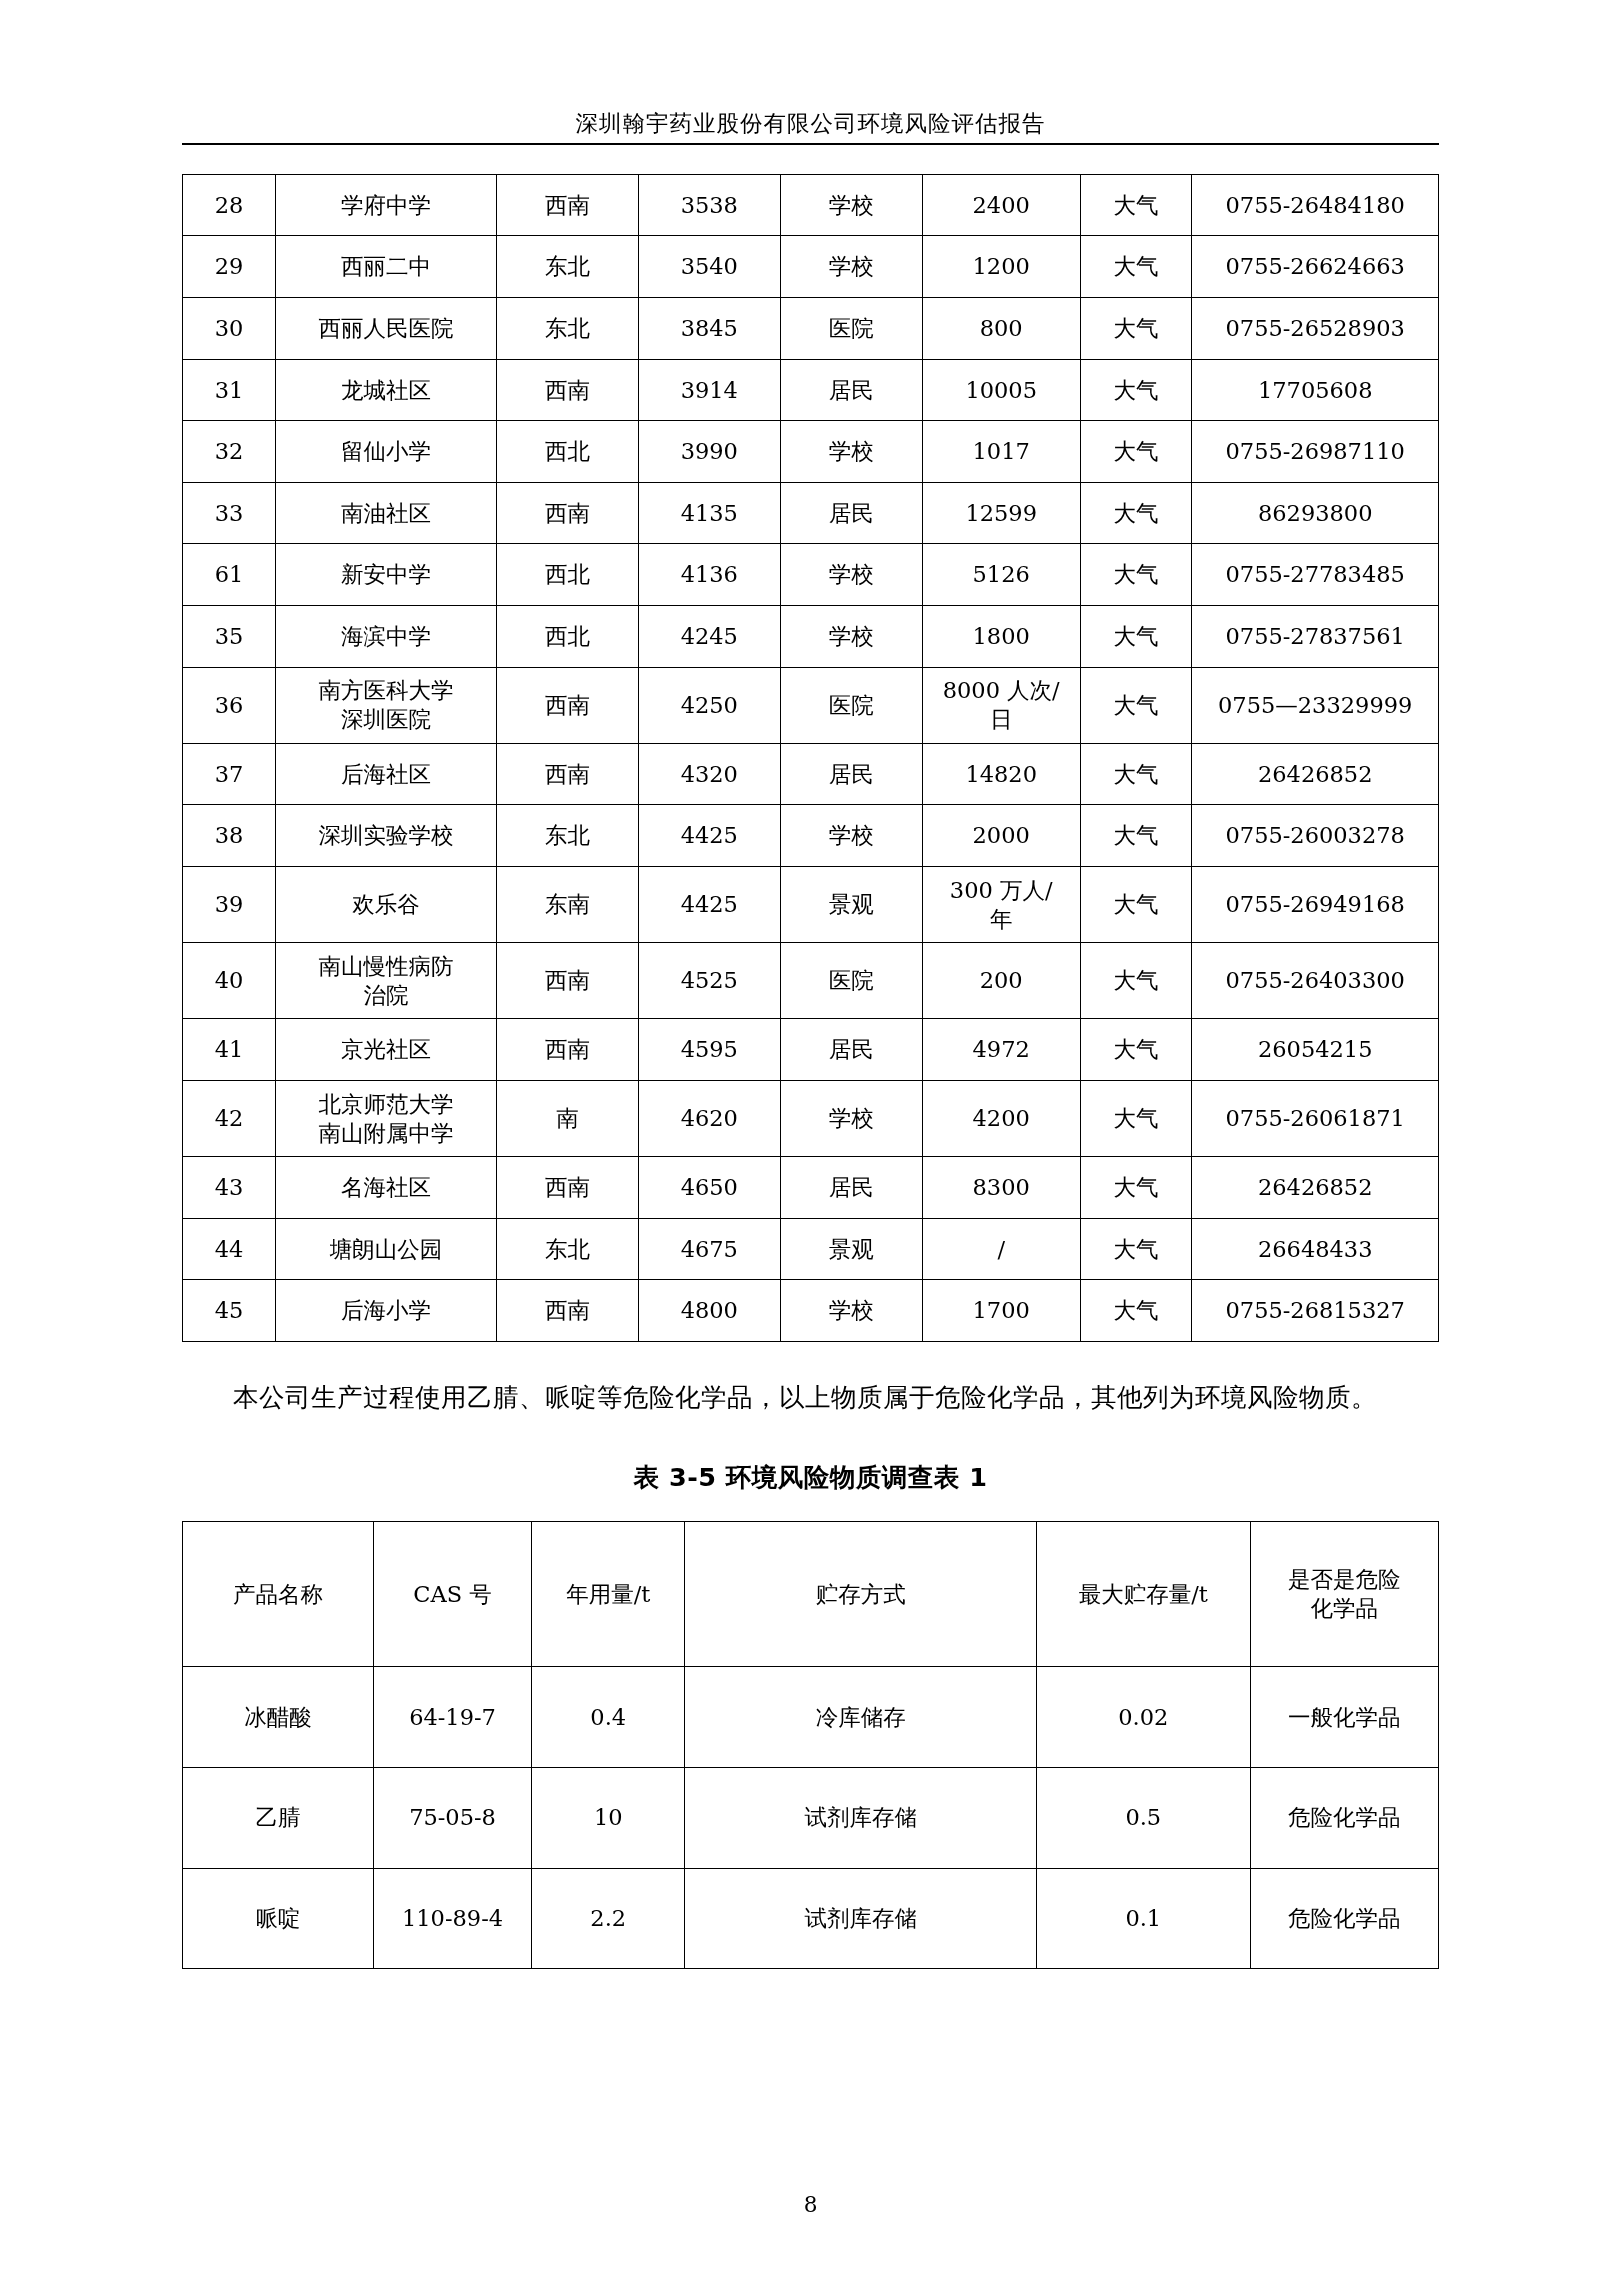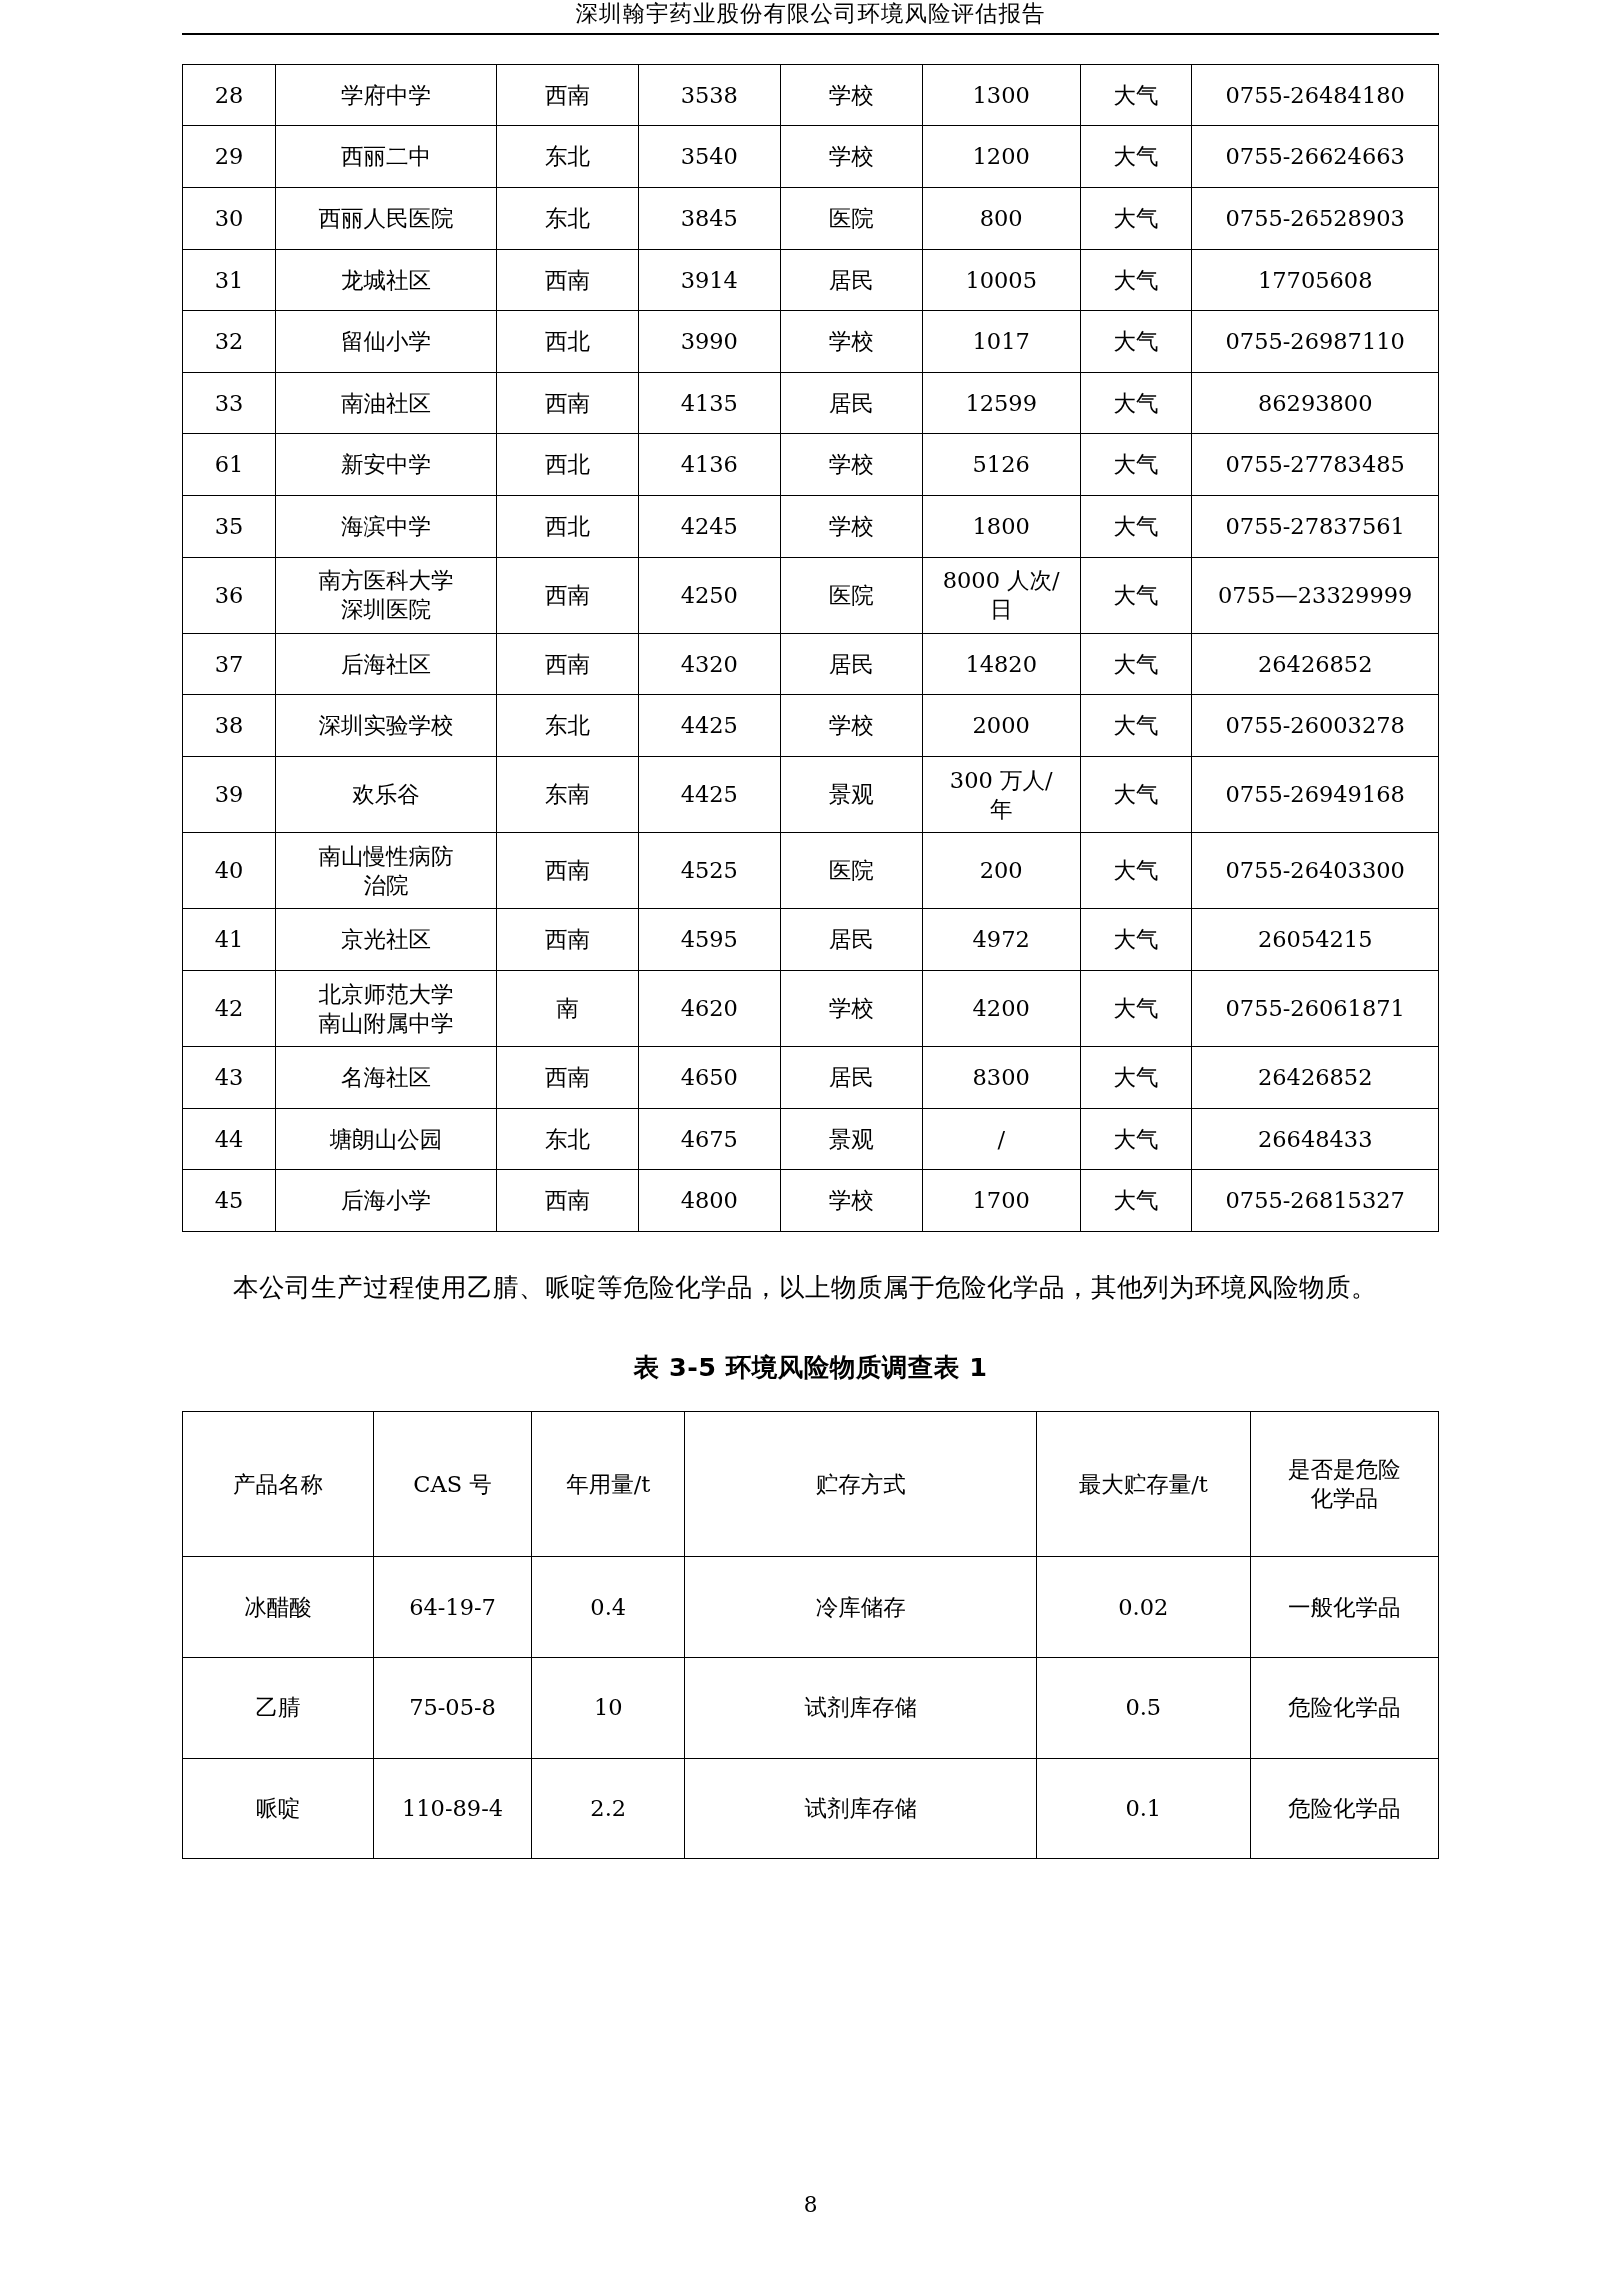--- a/index.html
+++ b/index.html
@@ -13,20 +13,21 @@
   .page {
     position:relative;
     width:1621px;
     min-height:2293px;
     box-sizing:border-box;
     padding:0;
   }
 
   
   .header {
+    padding-top:110px;
     padding-left:182px;
     padding-right:182px;
   }
   .header-title {
     text-align:center;
     font-size:22.5px;
     letter-spacing:1px;
     line-height:1.2;
     font-family:"DejaVu Serif","Liberation Serif",serif;
     padding-bottom:5.9px;
@@ -148,21 +149,21 @@
           <col class="c-env">
           <col class="c-tel">
       </colgroup>
       <tbody id="recv-body">
           <tr>
             <td>28</td>
             <td>学府中学</td>
             <td>西南</td>
             <td>3538</td>
             <td>学校</td>
-            <td>1300</td>
+            <td>2400</td>
             <td>大气</td>
             <td>0755-26484180</td>
           </tr>
           <tr>
             <td>29</td>
             <td>西丽二中</td>
             <td>东北</td>
             <td>3540</td>
             <td>学校</td>
             <td>1200</td>

